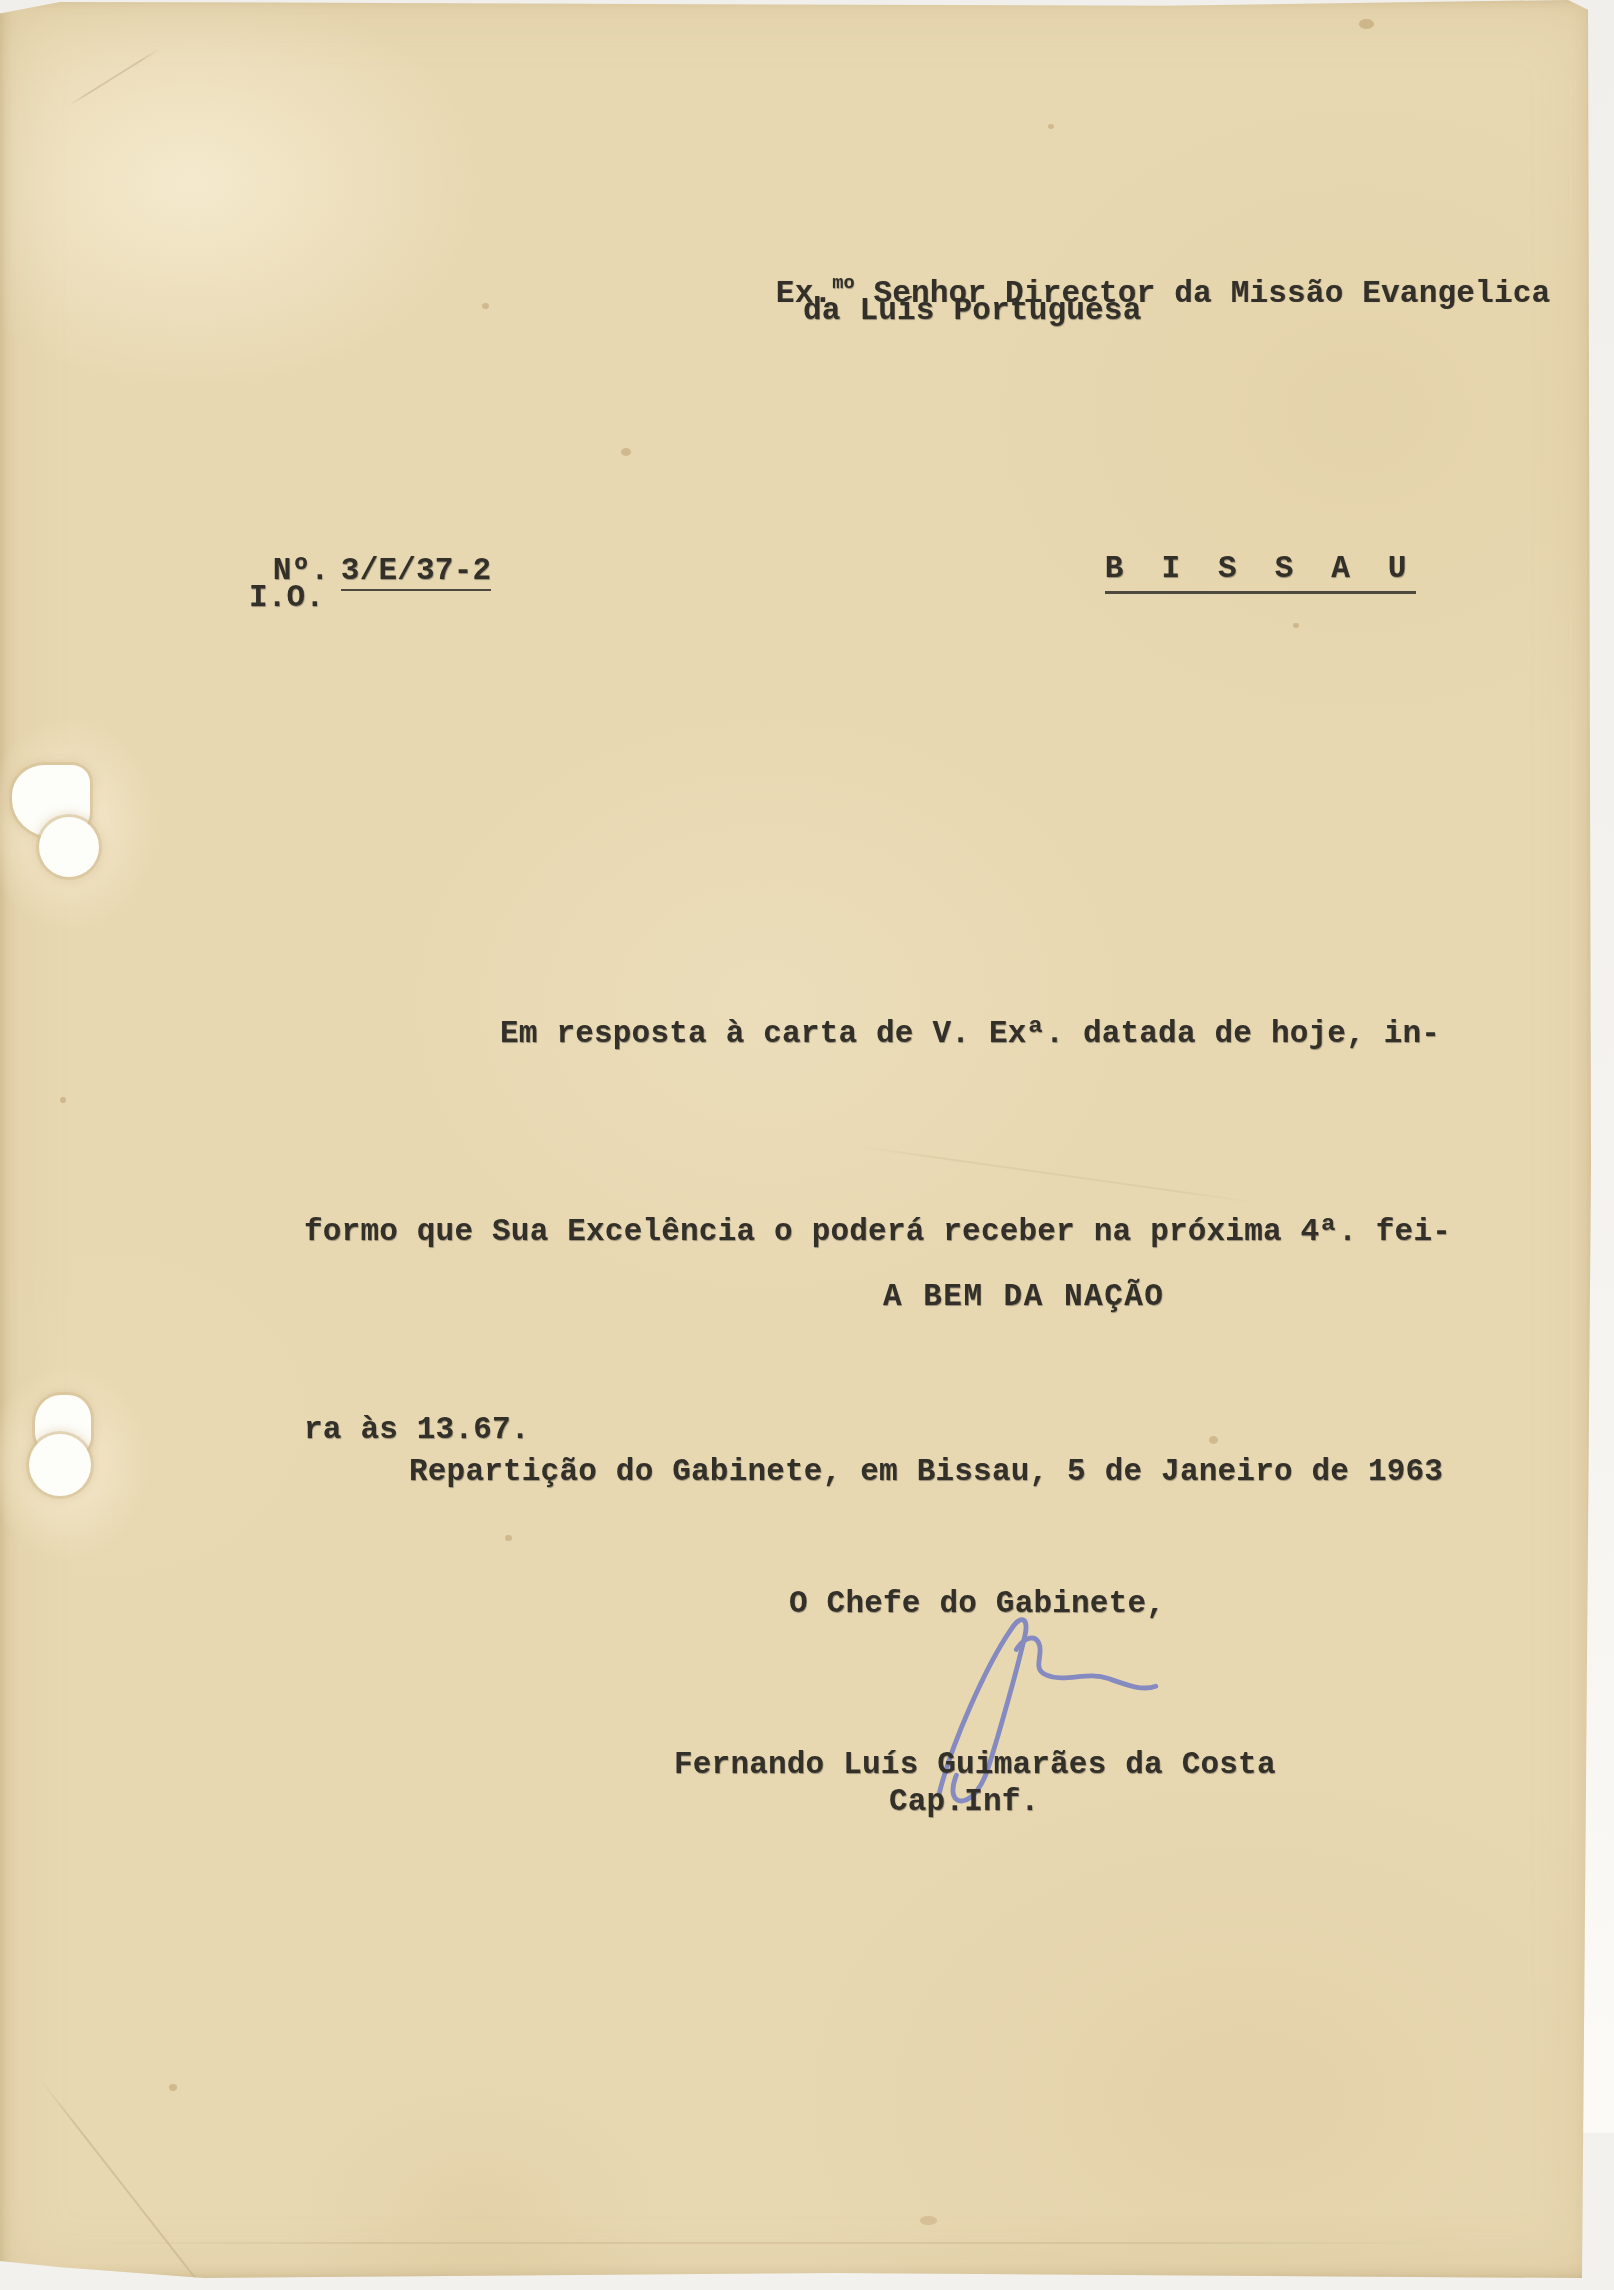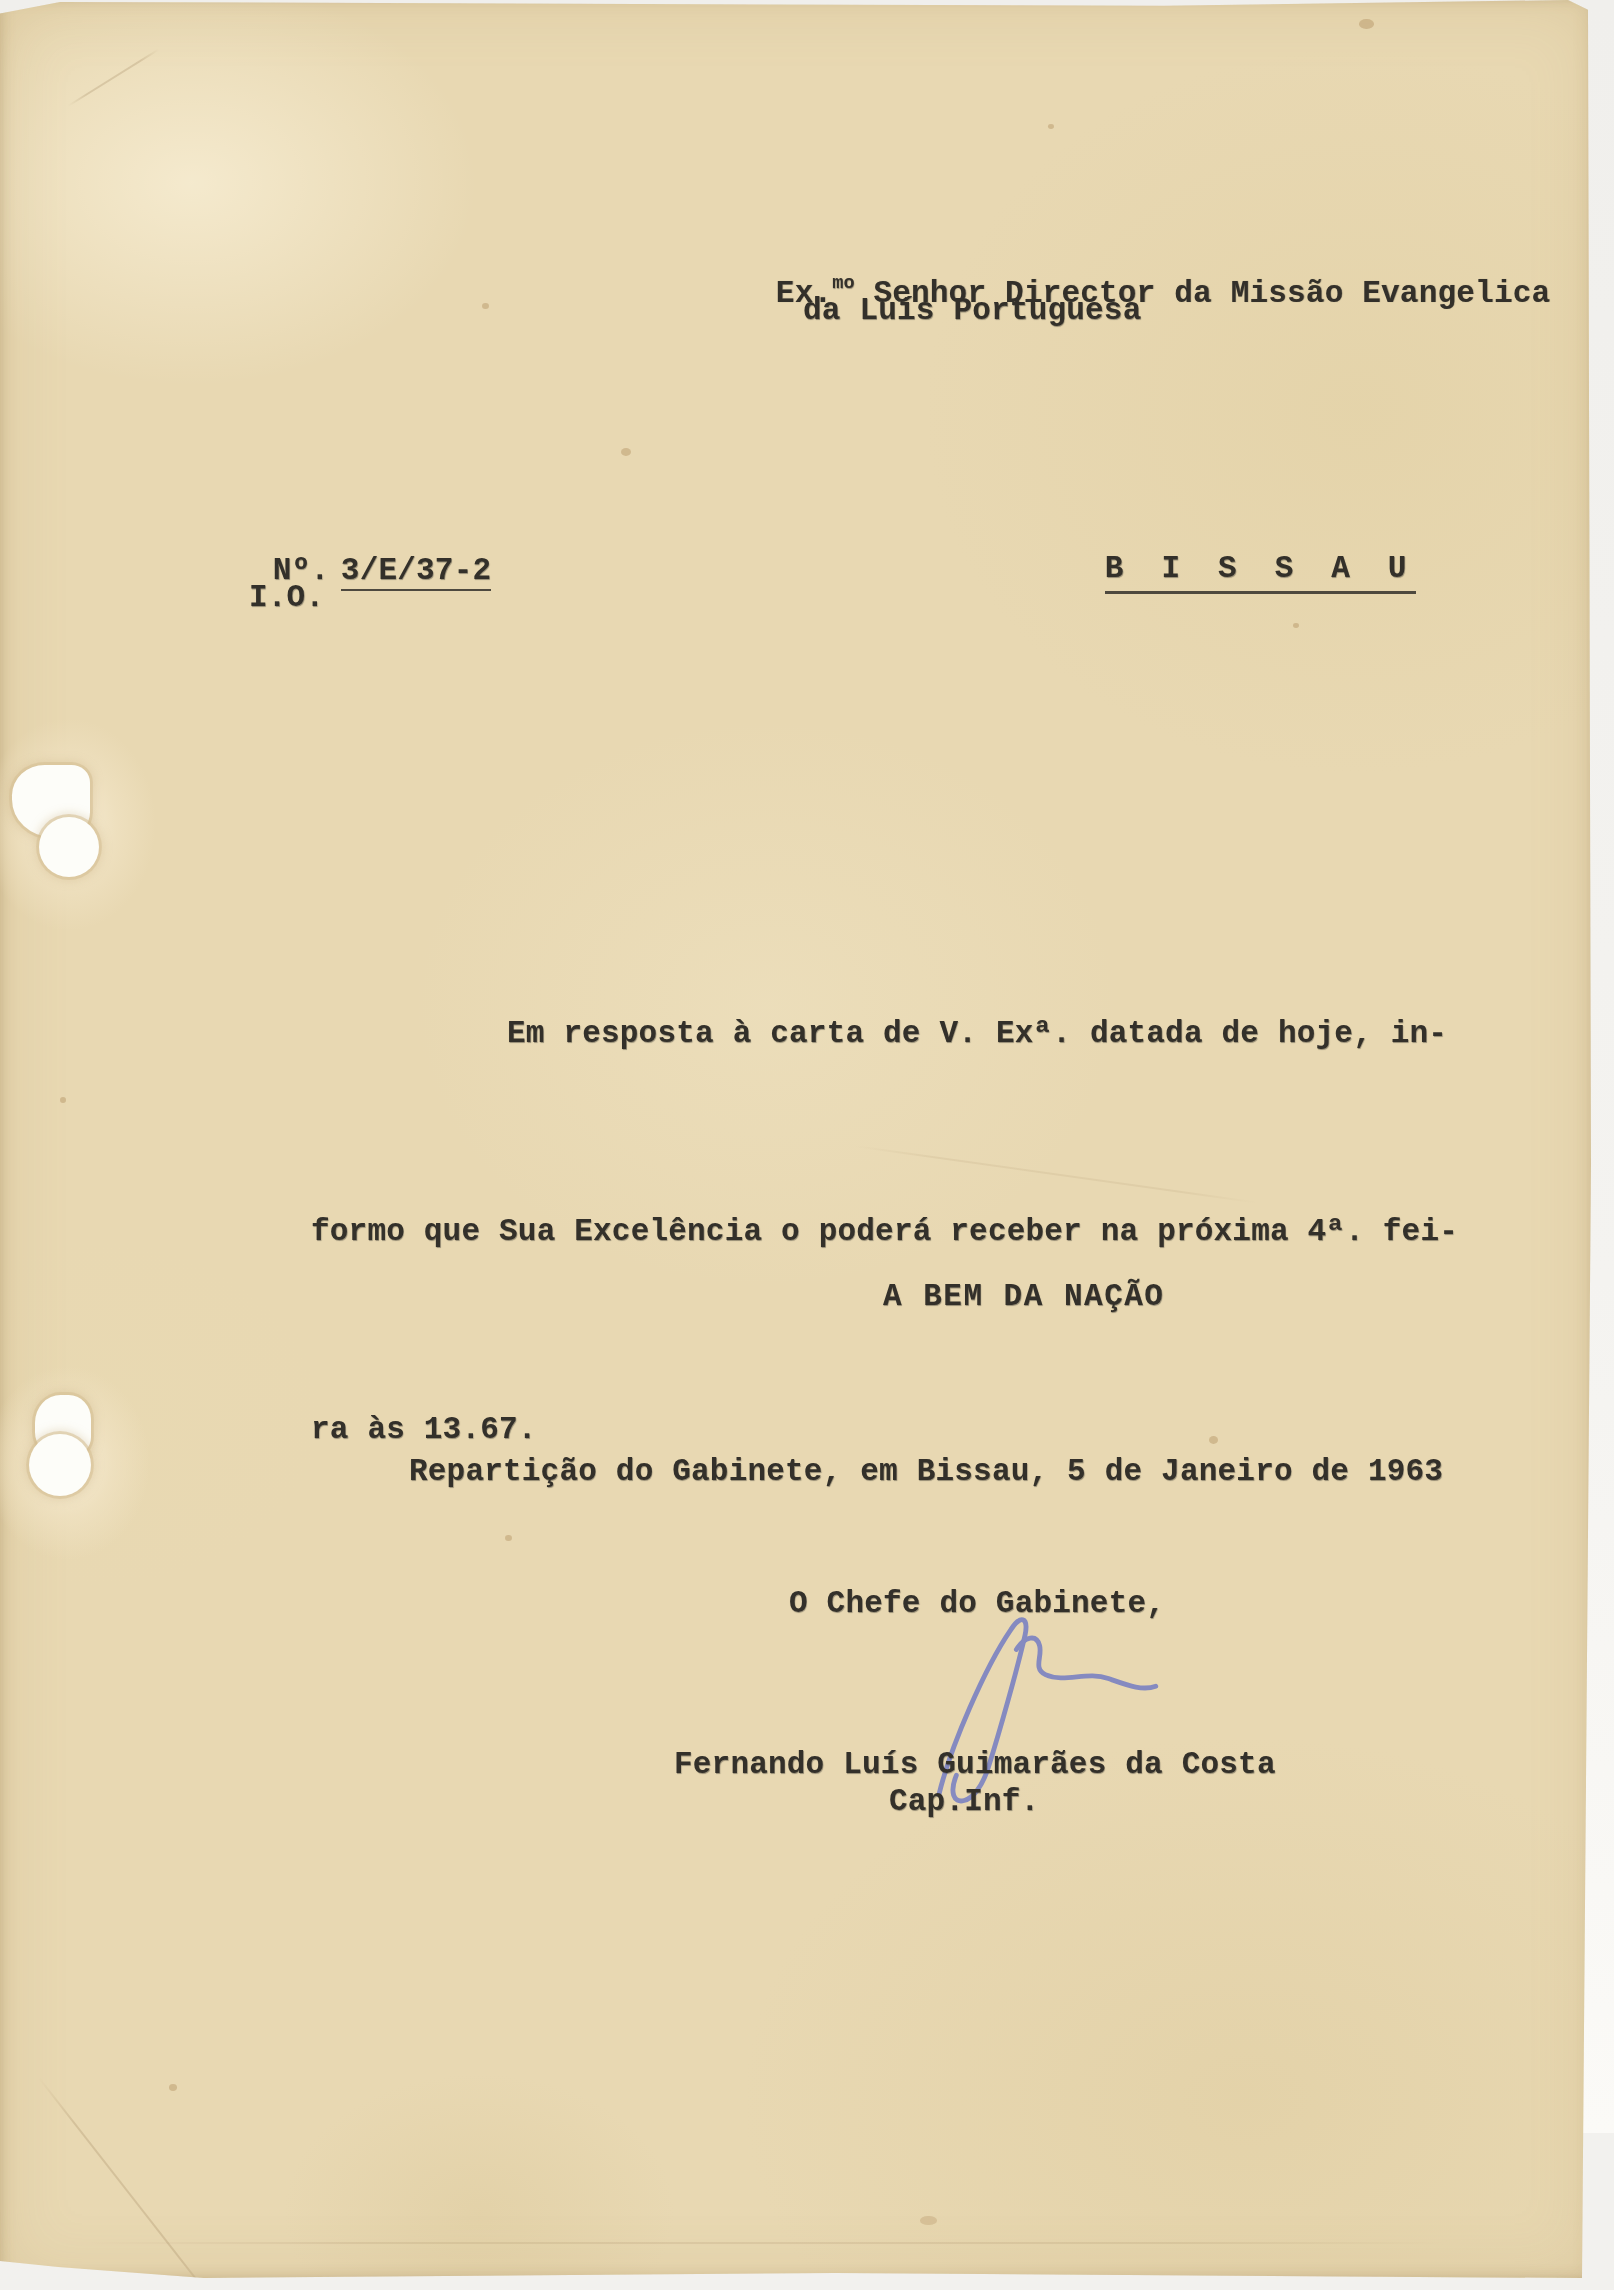--- a/index.html
+++ b/index.html
@@ -101,21 +101,21 @@
 
     <div class="tw" style="left:160px; top:512px;">
       <span>Nº.</span><span class="underlined-ref">3/E/37-2</span>
     </div>
     <div class="tw" style="left:249px; top:578px;">I.O.</div>
 
     <div class="tw" id="city" style="left:992px; top:510px;">
       <span class="city-text">B I S S A U</span>
     </div>
 
-    <div id="body-paragraph" class="tw" style="left:304px; top:869px;margin-left:7px;">
+    <div id="body-paragraph" class="tw" style="left:304px; top:869px;">
       <div style="padding-left:196px;">Em resposta à carta de V. Exª. datada de hoje, in-</div>
       <div>formo que Sua Excelência o poderá receber na próxima 4ª. fei-</div>
       <div>ra às 13.67.</div>
     </div>
 
 
     <div class="tw" style="left:883px; top:1257px; letter-spacing:1.5px;margin-top:20px;">A BEM DA NAÇÃO</div>
 
     <div class="tw" style="left:409px; top:1452px;">Repartição do Gabinete, em Bissau, 5 de Janeiro de 1963</div>
 

